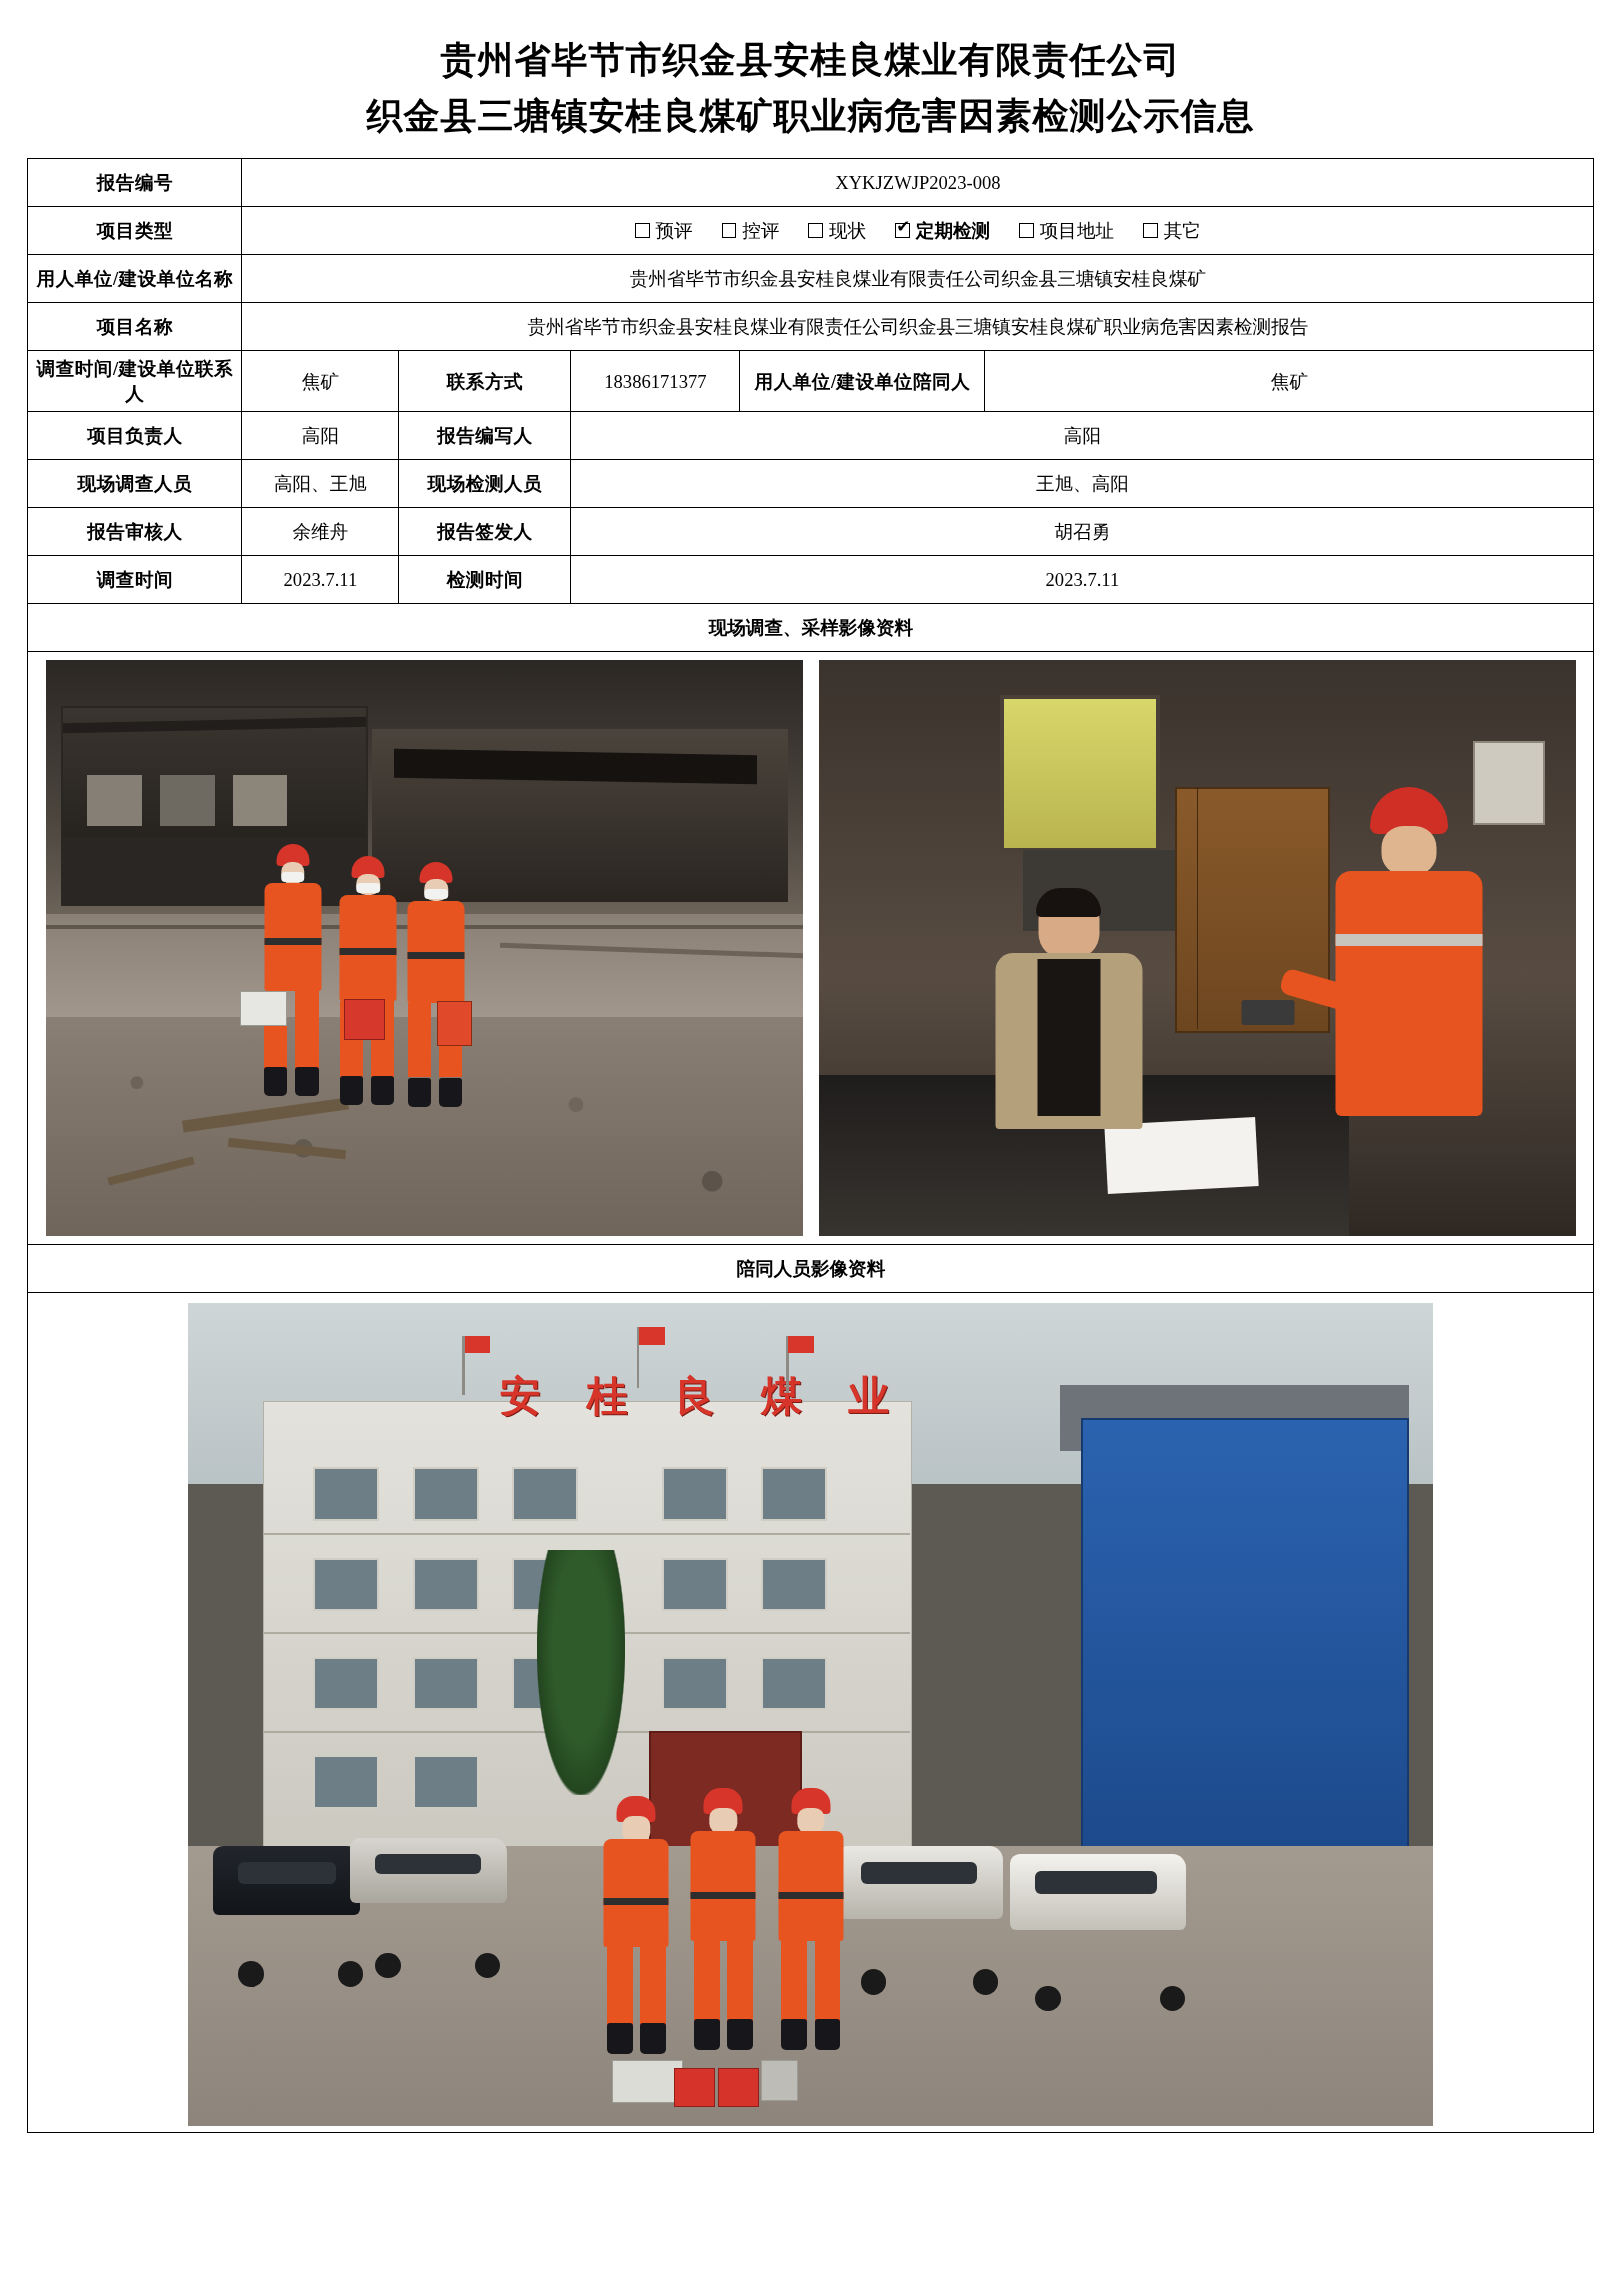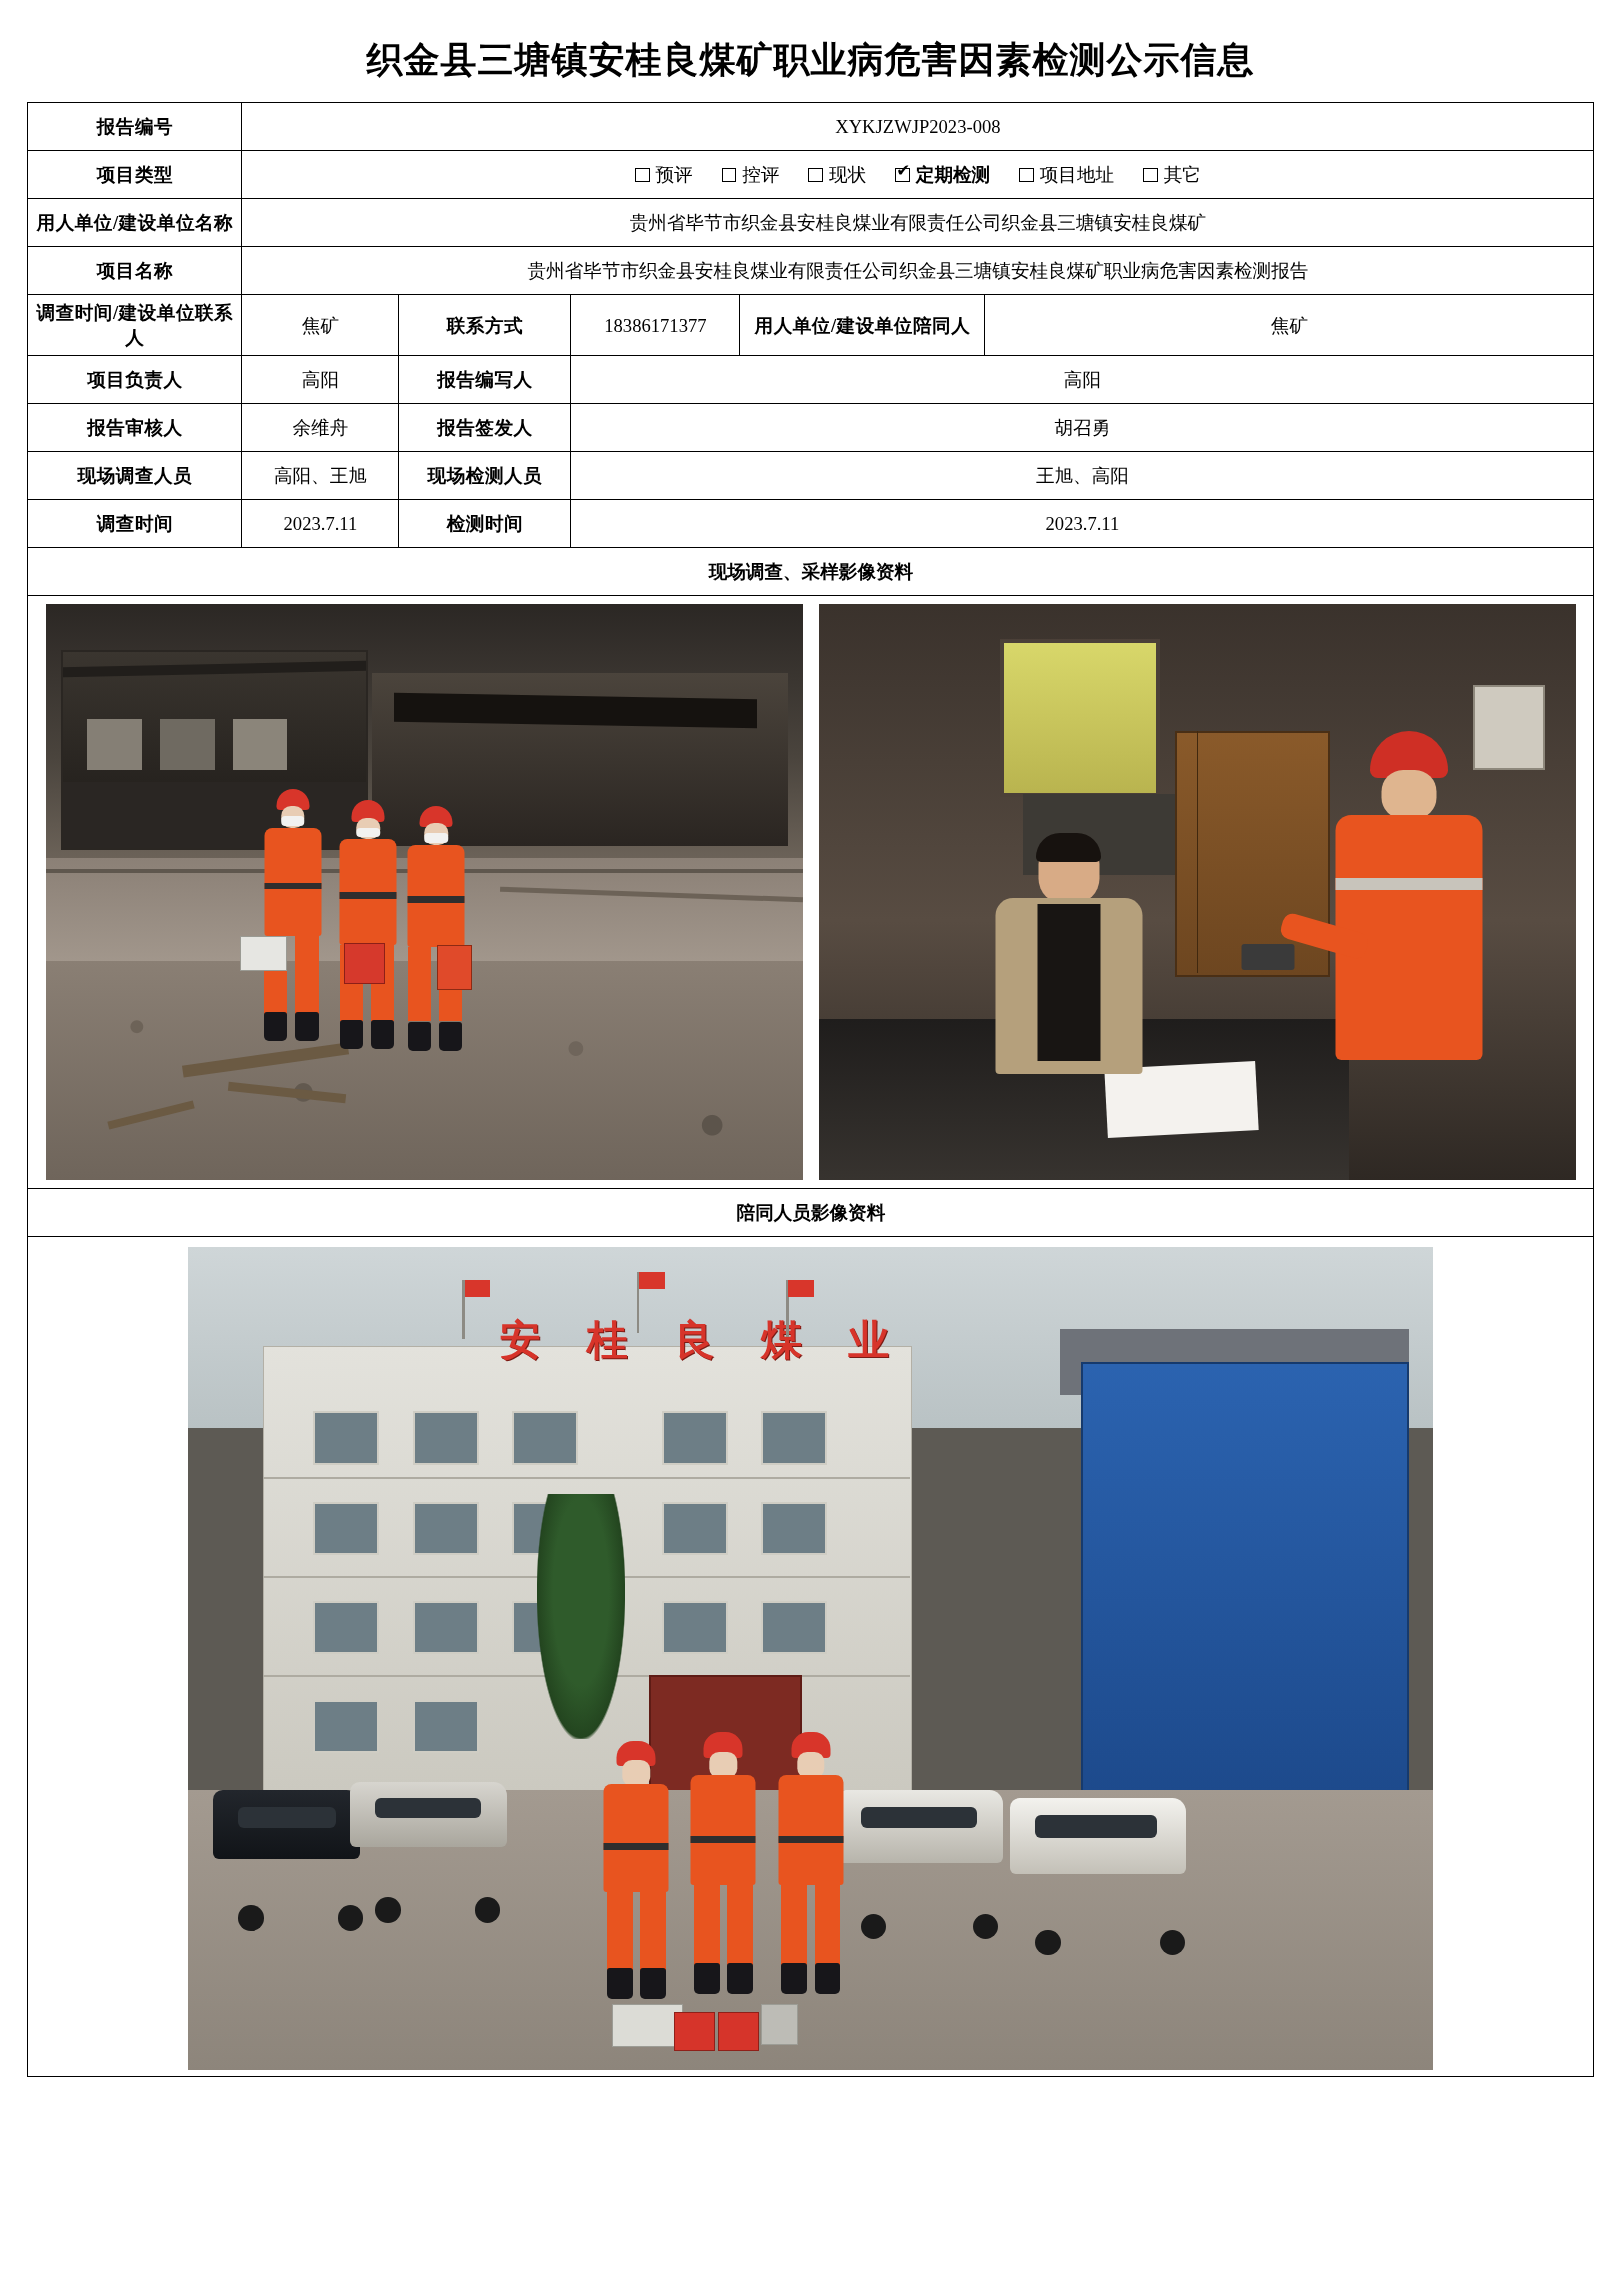--- a/index.html
+++ b/index.html
@@ -172,20 +172,21 @@
   .c-worker { position:absolute; }
   .c-case { position:absolute; background:#dcdcd6; border:1px solid #9c9c95; }
   .c-case.red { background:#d6342a; border-color:#8f2019; }
 </style>
 </head>
 <body>
 
 <div class="page">
 
   <div class="title-block">
+    <div class="title-line">贵州省毕节市织金县安桂良煤业有限责任公司</div>
     <div class="title-line">织金县三塘镇安桂良煤矿职业病危害因素检测公示信息</div>
   </div>
 
   <table class="doc">
     <colgroup>
       <col style="width:214px">
       <col style="width:157px">
       <col style="width:172px">
       <col style="width:169px">
       <col style="width:245px">
@@ -251,31 +252,31 @@
     </tr>
 
     <tr>
       <td class="label">项目负责人</td>
       <td class="value">高阳</td>
       <td class="label">报告编写人</td>
       <td class="value" colspan="3">高阳</td>
     </tr>
 
     <tr>
+      <td class="label">现场调查人员</td>
+      <td class="value">高阳、王旭</td>
+      <td class="label">现场检测人员</td>
+      <td class="value" colspan="3">王旭、高阳</td>
+    </tr>
+
+    <tr>
       <td class="label">报告审核人</td>
       <td class="value">余维舟</td>
       <td class="label">报告签发人</td>
       <td class="value" colspan="3">胡召勇</td>
-    </tr>
-
-    <tr>
-      <td class="label">现场调查人员</td>
-      <td class="value">高阳、王旭</td>
-      <td class="label">现场检测人员</td>
-      <td class="value" colspan="3">王旭、高阳</td>
     </tr>
 
     <tr>
       <td class="label">调查时间</td>
       <td class="value">2023.7.11</td>
       <td class="label">检测时间</td>
       <td class="value" colspan="3">2023.7.11</td>
     </tr>
 
     <tr>

